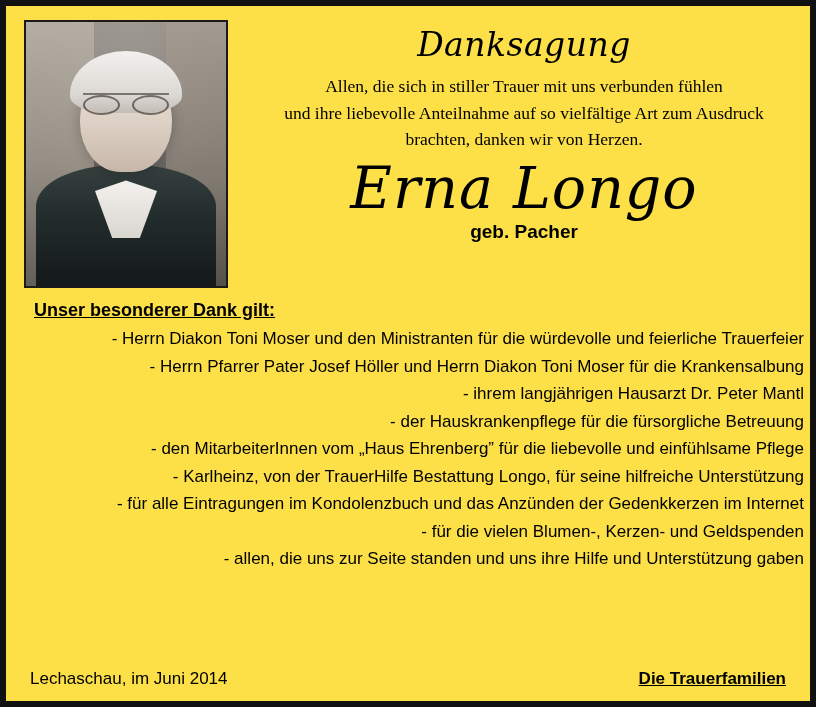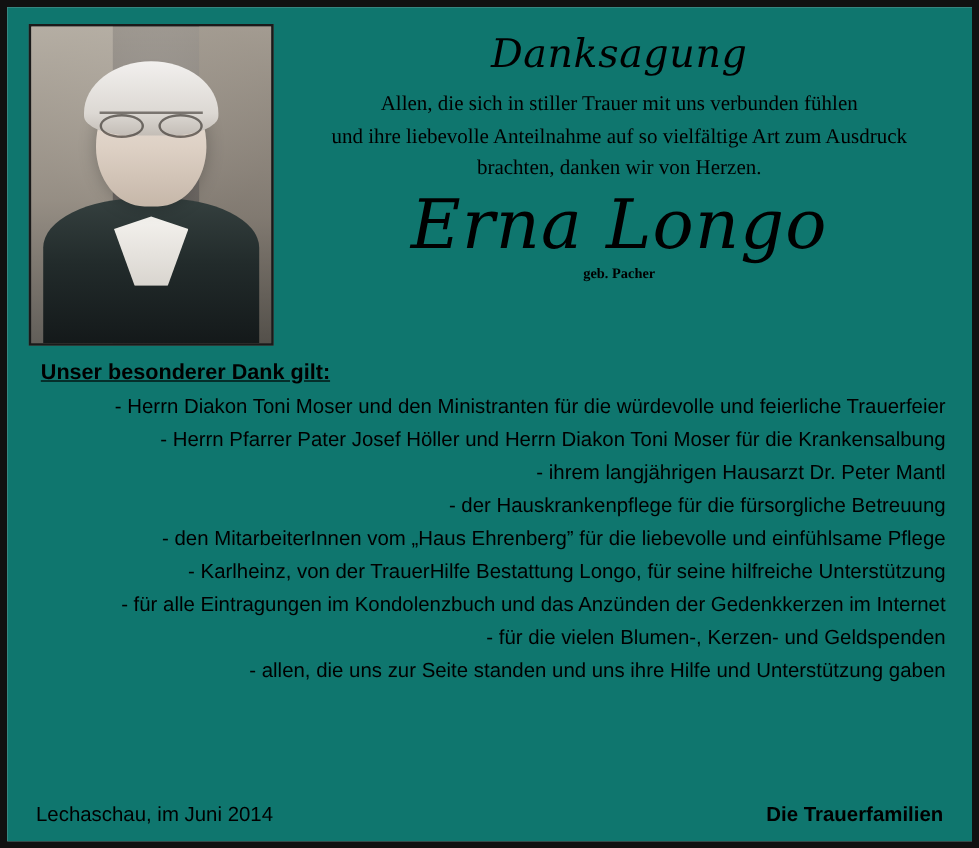--- a/index.html
+++ b/index.html
@@ -19,23 +19,23 @@
     width: 816px;
     height: 707px;
     box-sizing: border-box;
     background: #ffffff;
     border: 6px solid #111111;
     padding: 0;
   }
   .inner {
     position: absolute;
     left: 0; top: 0; right: 0; bottom: 0;
-    background: #0f766e;
+    background: #fde047;
     box-sizing: border-box;
-    padding: 14px 18px 10px 18px;
+    padding: 14px 2px 10px 18px;
   }
 
   
   .top {
     display: flex;
     align-items: flex-start;
   }
   .photo-frame {
     width: 204px;
     height: 268px;
@@ -137,22 +137,22 @@
   .intro div { white-space: nowrap; }
   .name {
     font-family: "DejaVu Serif", "Liberation Serif", serif;
     font-style: italic;
     font-size: 57px;
     line-height: 1.05;
     margin: 6px 0 2px 0;
     letter-spacing: 1px;
   }
   .maiden {
-    font-family: Liberation Serif, serif;
-    font-size: 12px;
+    font-family: Liberation Sans, sans-serif;
+    font-size: 19px;
     font-weight: 600;
     margin: 0 0 2px 0;
   }
   .dates {
     font-family: "Liberation Sans", sans-serif;
     font-size: 16.5px;
     font-weight: 600;
     margin: 0;
     letter-spacing: .3px;
   }
@@ -184,21 +184,21 @@
     position: absolute;
     left: 24px;
     right: 24px;
     bottom: 12px;
     display: flex;
     justify-content: space-between;
     align-items: flex-end;
     font-size: 17px;
   }
   .footer .place { font-weight: 400; }
-  .footer .family { font-weight: 700; }
+  .footer .family { font-weight: 700; text-decoration: underline; }
 </style>
 </head>
 <body>
 
 <div class="page">
   <div class="inner">
 
     <div class="top">
 
       <div class="photo-frame">

